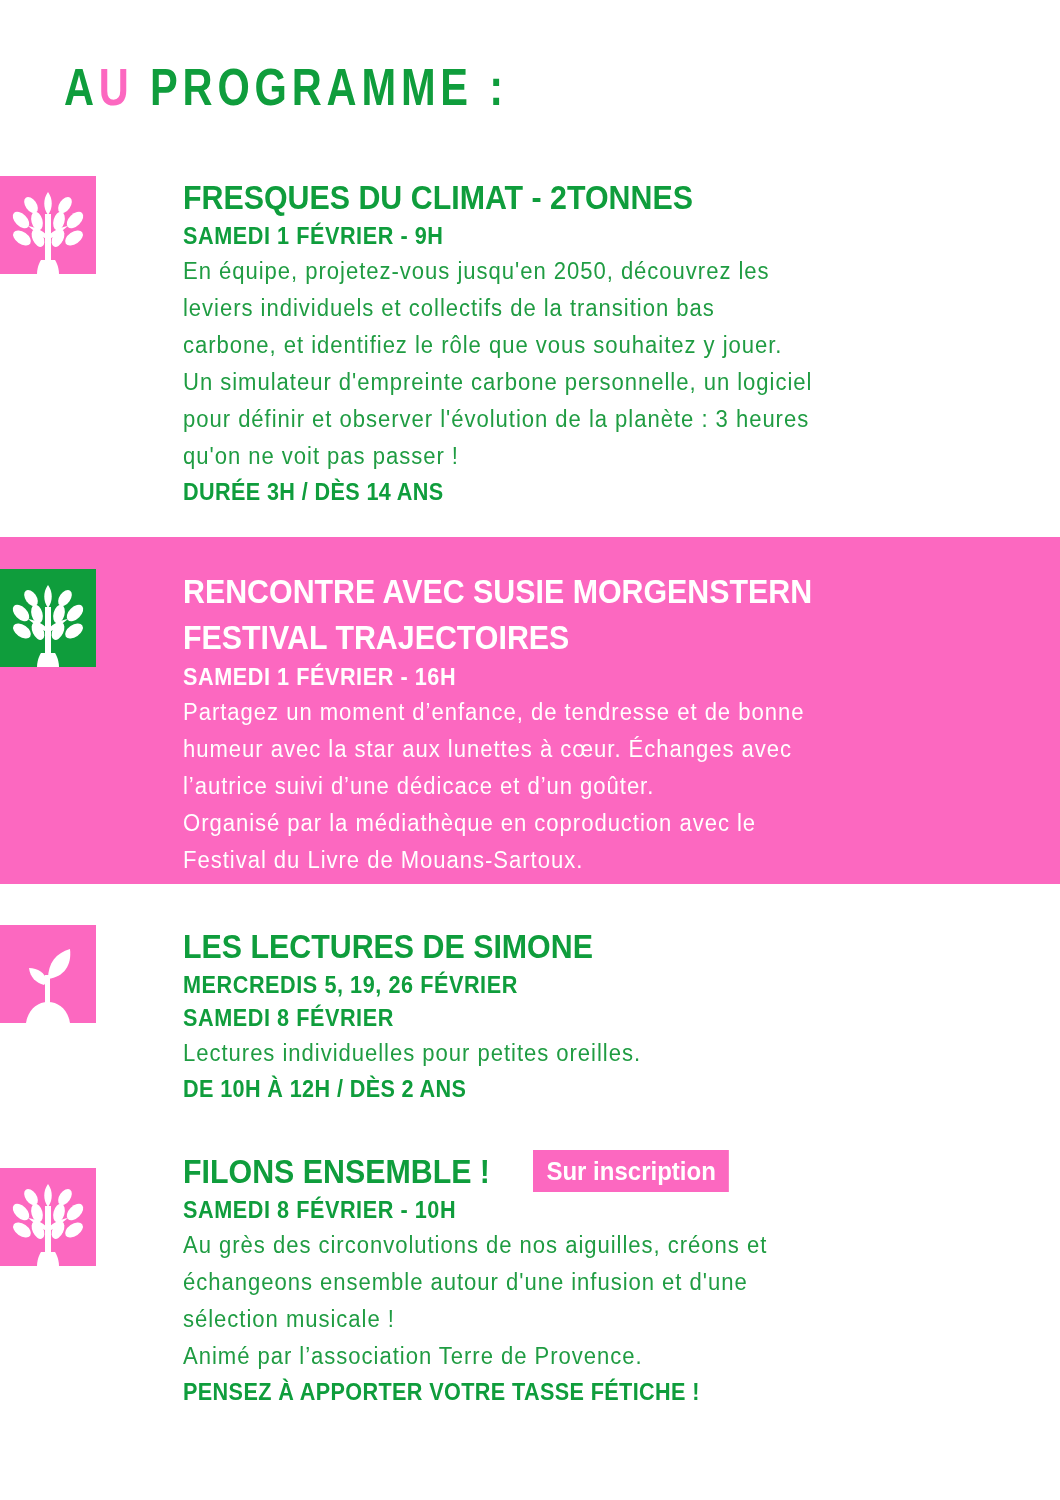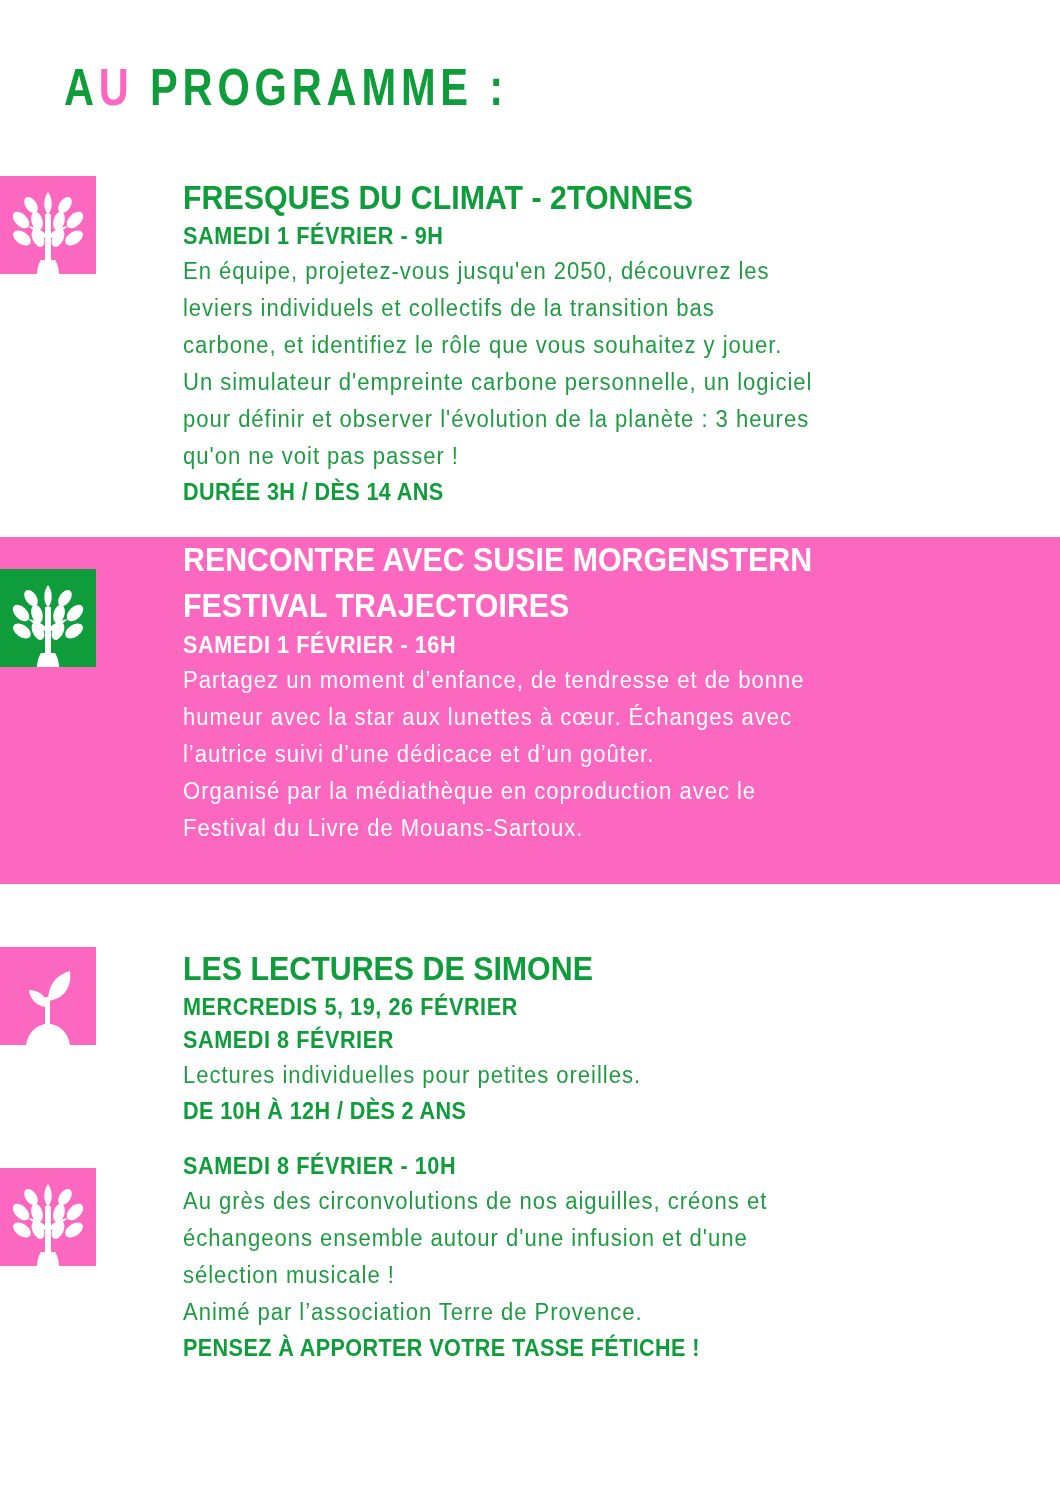--- a/index.html
+++ b/index.html
@@ -180,21 +180,21 @@
       <div class="ev-text">carbone, et identifiez le rôle que vous souhaitez y jouer.</div>
       <div class="ev-text">Un simulateur d'empreinte carbone personnelle, un logiciel</div>
       <div class="ev-text">pour définir et observer l'évolution de la planète : 3 heures</div>
       <div class="ev-text">qu'on ne voit pas passer !</div>
       <div class="ev-note">DURÉE 3H / DÈS 14 ANS</div>
     </div>
   </div>
 </div>
 
 <div class="block block-pink on-pink" style="top:537px;height:347px;">
-  <div class="inner" style="">
+  <div class="inner" style="padding-top:32px;">
     <div class="icon-tile tile-green" style="top:32px;">
       <svg viewBox="0 0 96 98" xmlns="http://www.w3.org/2000/svg" aria-hidden="true">
         <g fill="#ffffff">
           <path d="M48 16c-5 7-5 16 0 23 5-7 5-16 0-23z"></path>
           <ellipse cx="31" cy="29" rx="5.5" ry="9" transform="rotate(-35 31 29)"></ellipse>
           <ellipse cx="65" cy="29" rx="5.5" ry="9" transform="rotate(35 65 29)"></ellipse>
           <ellipse cx="21" cy="44" rx="6" ry="10" transform="rotate(-45 21 44)"></ellipse>
           <ellipse cx="75" cy="44" rx="6" ry="10" transform="rotate(45 75 44)"></ellipse>
           <ellipse cx="37" cy="45" rx="5.5" ry="9.5" transform="rotate(-15 37 45)"></ellipse>
           <ellipse cx="59" cy="45" rx="5.5" ry="9.5" transform="rotate(15 59 45)"></ellipse>
@@ -214,21 +214,21 @@
       <div class="ev-date">SAMEDI 1 FÉVRIER - 16H</div>
       <div class="ev-text">Partagez un moment d’enfance, de tendresse et de bonne</div>
       <div class="ev-text">humeur avec la star aux lunettes à cœur. Échanges avec</div>
       <div class="ev-text">l’autrice suivi d’une dédicace et d’un goûter.</div>
       <div class="ev-text">Organisé par la médiathèque en coproduction avec le</div>
       <div class="ev-text">Festival du Livre de Mouans-Sartoux.</div>
     </div>
   </div>
 </div>
 
-<div class="block" style="top:947px;">
+<div class="block" style="top:925px;">
   <div class="inner">
     <div class="icon-tile tile-pink">
       <svg viewBox="0 0 96 98" xmlns="http://www.w3.org/2000/svg" aria-hidden="true">
         <g fill="#ffffff">
           <path d="M48 54c0-16 8-26 22-30 2 16-6 28-22 30z"></path>
           <path d="M44 60c-8-2-14-8-15-17 9 0 16 5 18 13z"></path>
           <path d="M45 50h5v36h-5z"></path>
           <path d="M26 98c2-13 11-21 22-21s20 8 22 21z"></path>
         </g>
       </svg>
@@ -259,20 +259,24 @@
           <ellipse cx="74" cy="62" rx="6" ry="10" transform="rotate(55 74 62)"></ellipse>
           <ellipse cx="38" cy="62" rx="5.5" ry="9.5" transform="rotate(-25 38 62)"></ellipse>
           <ellipse cx="58" cy="62" rx="5.5" ry="9.5" transform="rotate(25 58 62)"></ellipse>
           <path d="M45 38h6v60h-6z"></path>
           <path d="M48 60c-6-6-13-9-20-10 6 5 13 10 20 14zM48 60c6-6 13-9 20-10-6 5-13 10-20 14z"></path>
           <path d="M41 84c0 0-4 6-4 14h22c0-8-4-14-4-14z"></path>
         </g>
       </svg>
     </div>
     <div class="block-body">
+      <div class="title-row">
+        <div class="ev-title">FILONS ENSEMBLE !</div>
+        <div class="badge">Sur inscription</div>
+      </div>
       <div class="ev-date">SAMEDI 8 FÉVRIER - 10H</div>
       <div class="ev-text">Au grès des circonvolutions de nos aiguilles, créons et</div>
       <div class="ev-text">échangeons ensemble autour d'une infusion et d'une</div>
       <div class="ev-text">sélection musicale !</div>
       <div class="ev-text">Animé par l’association Terre de Provence.</div>
       <div class="ev-note">PENSEZ À APPORTER VOTRE TASSE FÉTICHE !</div>
     </div>
   </div>
 </div>
 

